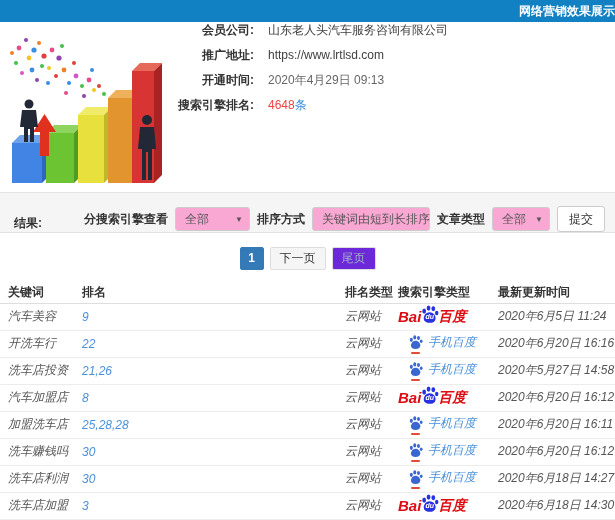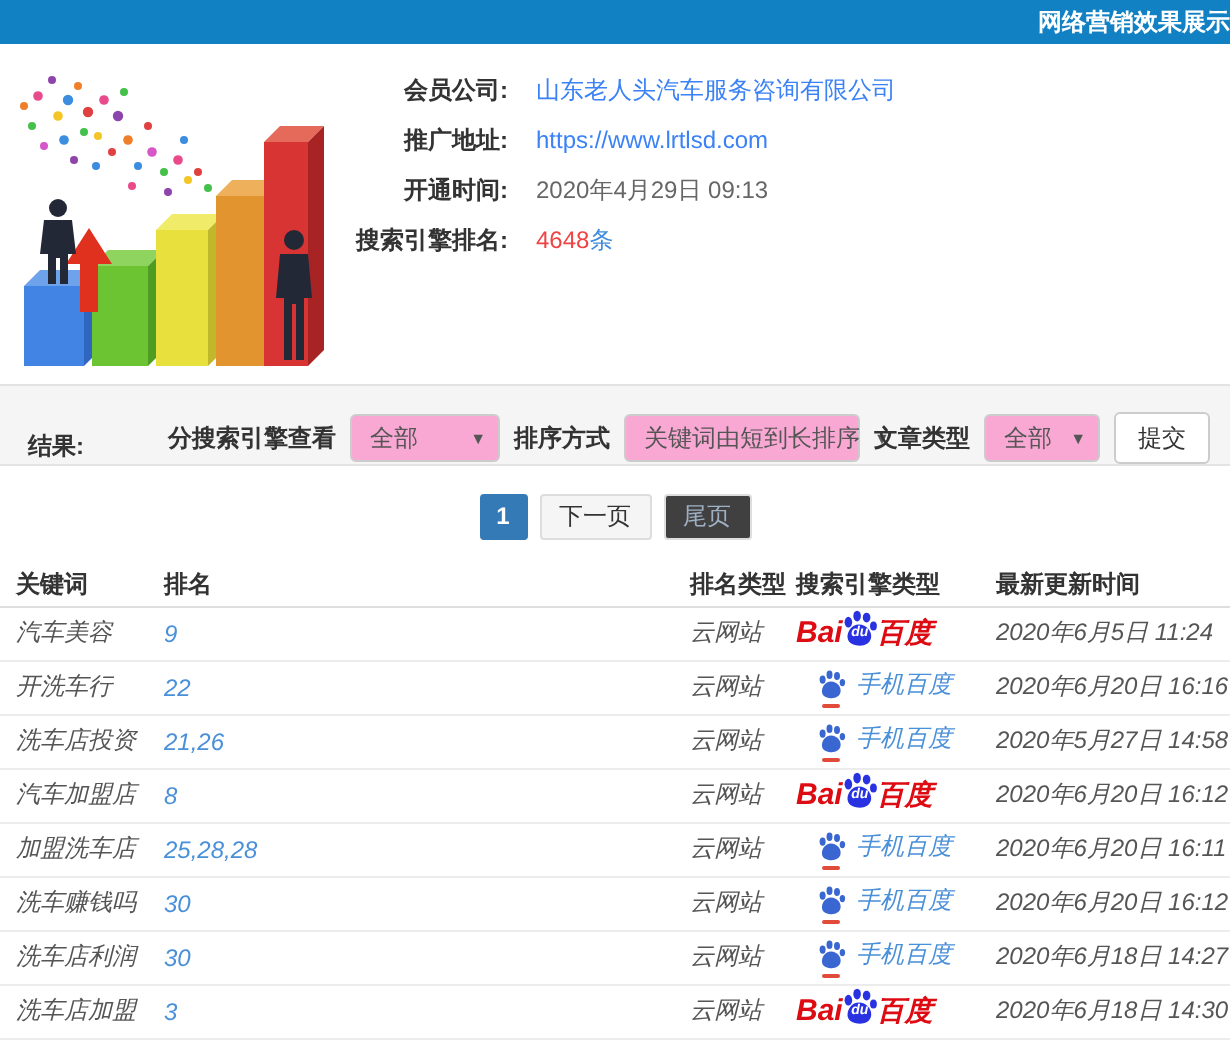--- a/index.html
+++ b/index.html
@@ -10,24 +10,24 @@
     font-size:12px; color:#555;
   }
   
   .titlebar {
     height:22px; background:#1181c3; color:#fff; display:flex; align-items:center;
     padding-left:14px; font-weight:bold; font-size:12px;justify-content:flex-end;
   }
   
   .top-section { display:flex; height:170px; }
   .illustration { width:168px; height:170px; padding:6px 0 0 4px; }
-  .info-panel { flex:1; padding-top:15px; }
+  .info-panel { flex:1; }
   .info-row { display:flex; align-items:baseline; height:25px; line-height:16px; }
   .info-label { width:86px; text-align:right; font-weight:bold; color:#333; margin-right:14px; flex-shrink:0; }
-  .info-value.link { color:#3b82f6; text-decoration:none; cursor:pointer;text-align:right; }
+  .info-value.link { color:#404040; text-decoration:none; cursor:pointer;text-align:right; }
   .info-value.plain { color:#666; }
   .hl-num { color:#ef4444; }
   .hl-suffix { color:#3e8ddd; }
   
   .filter-bar {
     height:41px; background:#f5f5f5; border-top:1px solid #e3e3e3; border-bottom:1px solid #e3e3e3;
     display:flex; align-items:flex-end; padding:0 10px 0 14px;
   }
   .result-label { font-weight:bold; color:#333; }
   .filter-controls { margin-left:auto; display:flex; align-items:center; gap:7px; }
@@ -42,21 +42,21 @@
   .sel-sort { width:118px; }
   .sel-article { width:58px; }
   .submit-btn {
     background:#fff; border:1px solid #ccc; border-radius:3px; height:26px; padding:0 11px;
     color:#333; font-size:12px; cursor:pointer; font-family:inherit;
   }
   
   .pagination { height:50px; display:flex; align-items:center; justify-content:center; gap:6px; }
   .page-btn {
     height:23px; display:inline-flex; align-items:center; justify-content:center;
-    border:1px solid #ddd; border-radius:2px; background:#404040; padding:0 9px; cursor:pointer; color:#333;
+    border:1px solid #ddd; border-radius:2px; background:#6d28d9; padding:0 9px; cursor:pointer; color:#333;
   }
   .page-btn.active { background:#337ab7; border-color:#337ab7; color:#fff; width:24px; padding:0; font-weight:bold; }
   .page-btn.next { background:#f5f5f5; color:#333; }
   .page-btn.last { color:#9fb0c4; }
   
   table.rank-table { width:615px; border-collapse:collapse; table-layout:fixed; font-size:12px; }
   .rank-table th {
     text-align:left; font-weight:bold; color:#333; height:20px; padding:0;
     border-bottom:1px solid #dedede; font-size:12px;
   }

